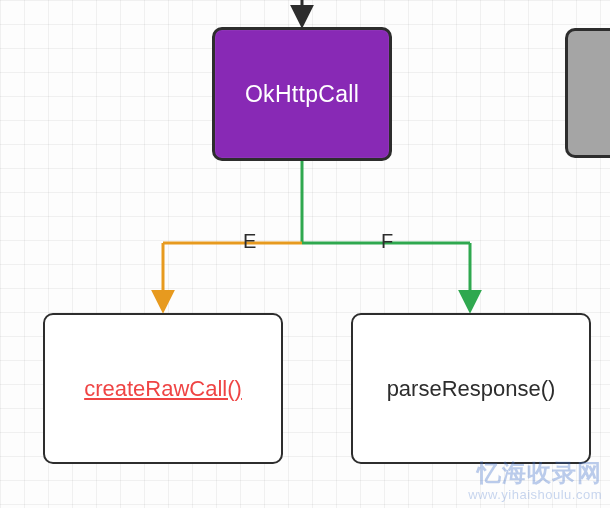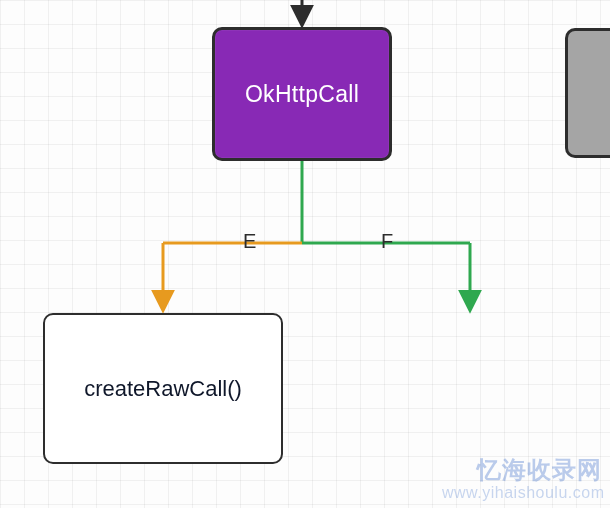--- a/index.html
+++ b/index.html
@@ -49,22 +49,23 @@
     letter-spacing: 0.3px;
     box-shadow: inset 0 0 0 1px rgba(255,255,255,0.05);
   }
   .node-left {
     left: 43px;
     top: 313px;
     width: 240px;
     height: 151px;
     background: #ffffff;
     border: 2.5px solid #2d2d2d;
-    color: #0f172a;
+    color: #ef4444;
     font-size: 22px;
+    text-decoration: underline;
   }
   .node-right {
     left: 351px;
     top: 313px;
     width: 240px;
     height: 151px;
     background: #ffffff;
     border: 2.5px solid #2d2d2d;
     color: #2d2d2d;
     font-size: 22px;
@@ -99,21 +100,21 @@
     pointer-events: none;
     mix-blend-mode: normal;
   }
   .watermark .line1 {
     font-size: 24px;
     font-weight: 700;
     color: rgba(60,110,200,0.35);
     letter-spacing: 1px;
   }
   .watermark .line2 {
-    font-size: 16px;
+    font-size: 13px;
     color: rgba(60,110,200,0.28);
     margin-top: -2px;
     letter-spacing: 0.5px;
   }
 </style>
 </head>
 <body>
 
 <div class="canvas">
 
@@ -143,20 +144,23 @@
   </svg>
 
   <div class="node node-main">
     <span>OkHttpCall</span>
   </div>
 
   <div class="node node-left">
     <span>createRawCall()</span>
   </div>
 
+  <div class="node node-right">
+    <span>parseResponse()</span>
+  </div>
 
   <div class="node node-side">
     <span></span>
   </div>
 
   <div class="edge-label label-e">E</div>
   <div class="edge-label label-f">F</div>
 
   <div class="watermark">
     <div class="line1">忆海收录网</div>

